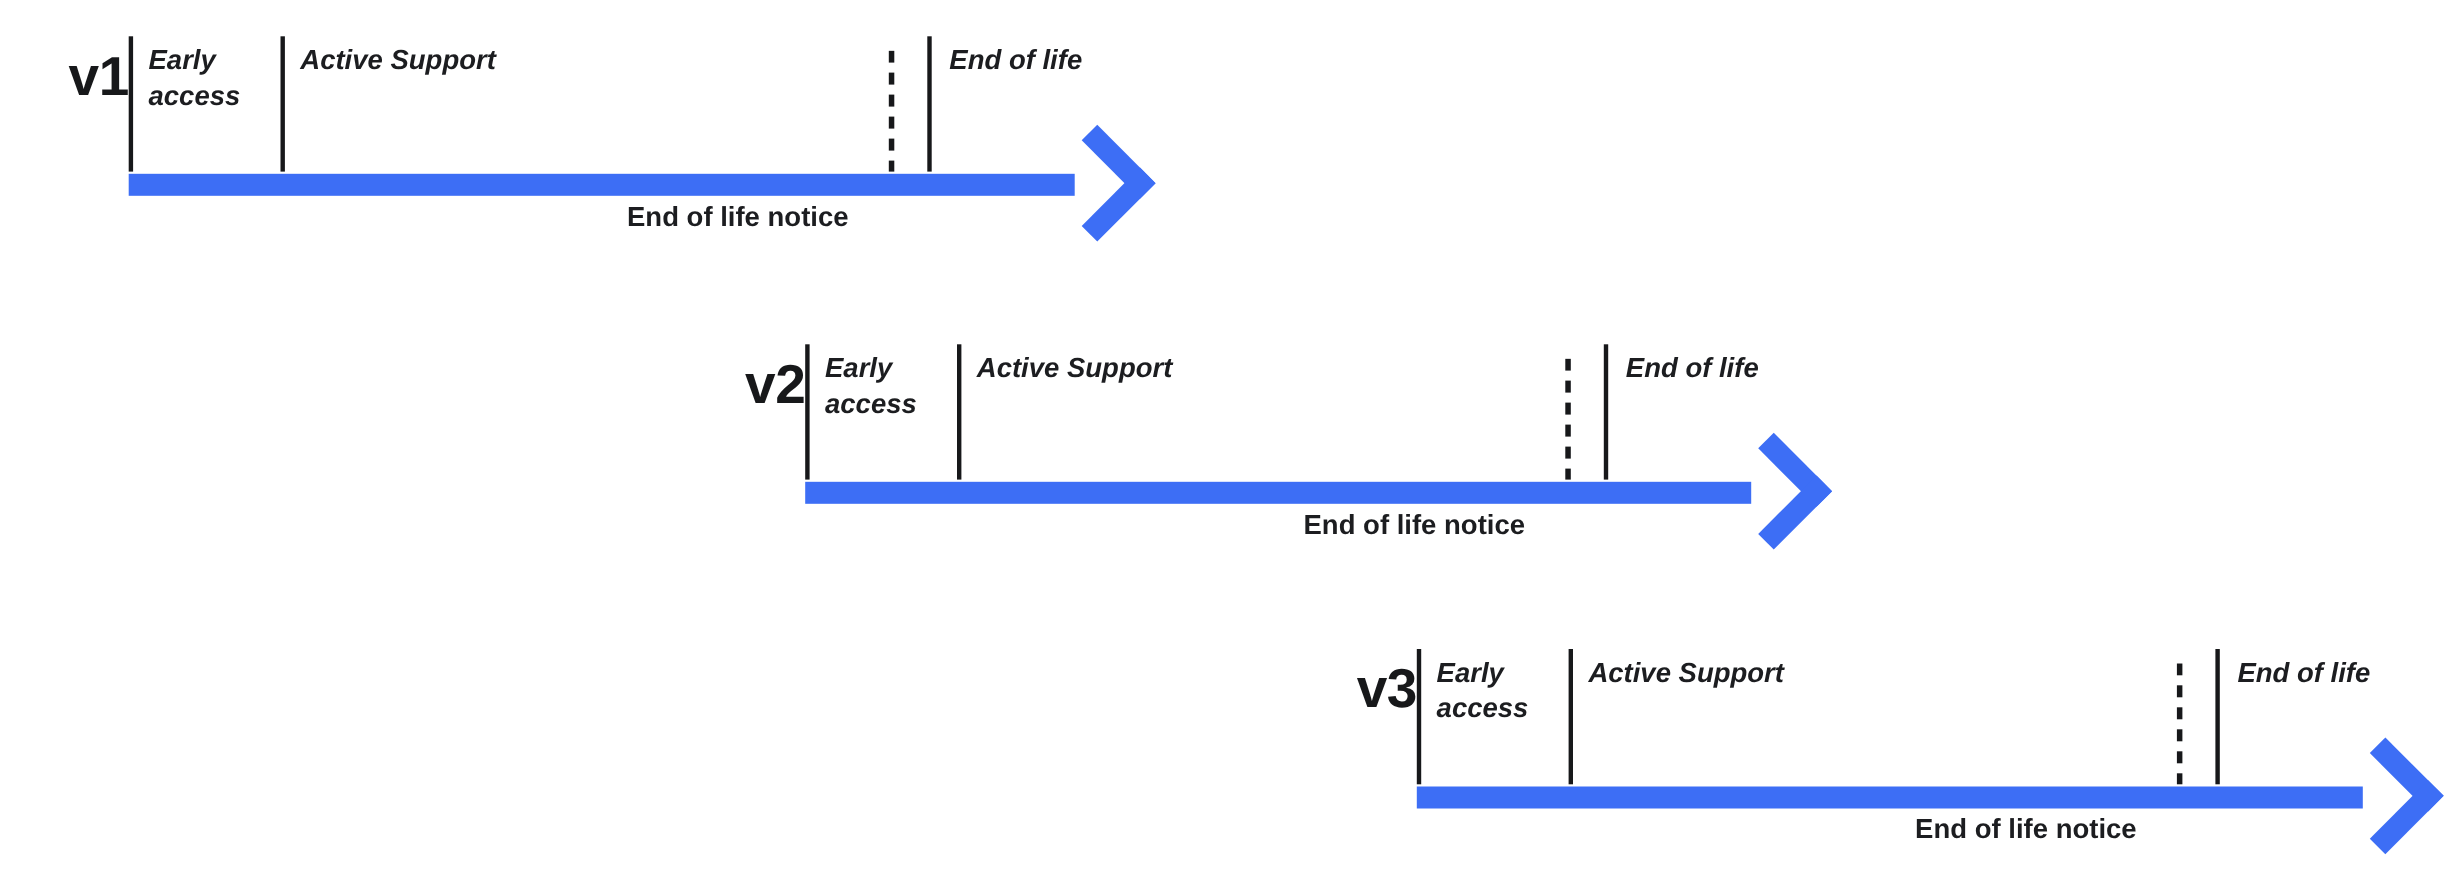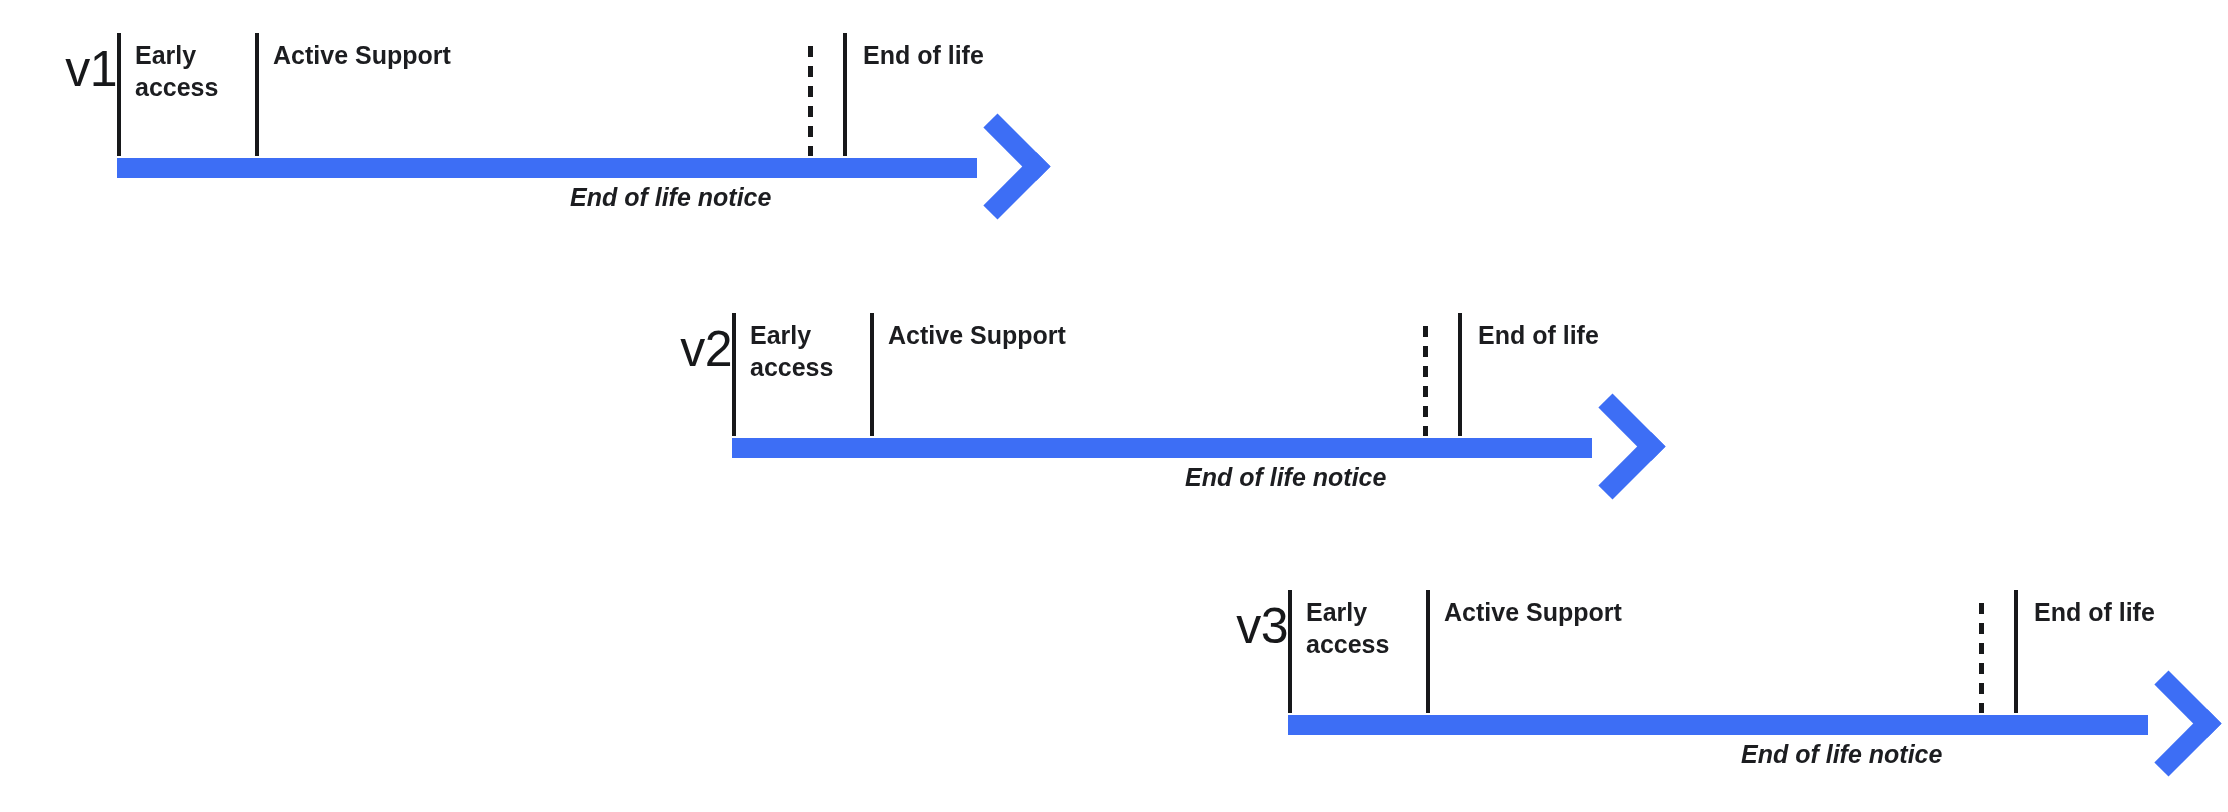--- a/index.html
+++ b/index.html
@@ -30,21 +30,21 @@
   }
 
   
   .version-label {
     position: absolute;
     left: 0;
     top: 34px;
     width: 92px;
     text-align: right;
     font-size: 50px;
-    font-weight: 400;
+    font-weight: 700;
     letter-spacing: -0.5px;
     color: #17181a;
     line-height: 1;
     white-space: nowrap;
   }
 
   
   .divider {
     position: absolute;
     top: 23px;
@@ -70,20 +70,21 @@
 
   
   .phase-label {
     position: absolute;
     top: 30px;
     font-size: 25px;
     font-weight: 700;
     color: #1c1d20;
     line-height: 1.26;
     white-space: nowrap;
+    font-style: italic;
   }
   .phase-label.two-line {
     white-space: normal;
     width: 108px;
   }
 
   
   .bar {
     position: absolute;
     top: 148px;
@@ -112,21 +113,20 @@
 
   
   .notice-label {
     position: absolute;
     top: 172px;
     font-size: 25px;
     font-weight: 700;
     color: #1c1d20;
     line-height: 1.2;
     white-space: nowrap;
-    font-style: italic;
   }
 </style>
 </head>
 <body>
 
 <div class="canvas">
 
   <div class="timeline-row" style="left:25px; top:10px; width:1060px;">
 
     <div class="version-label">v1</div>

